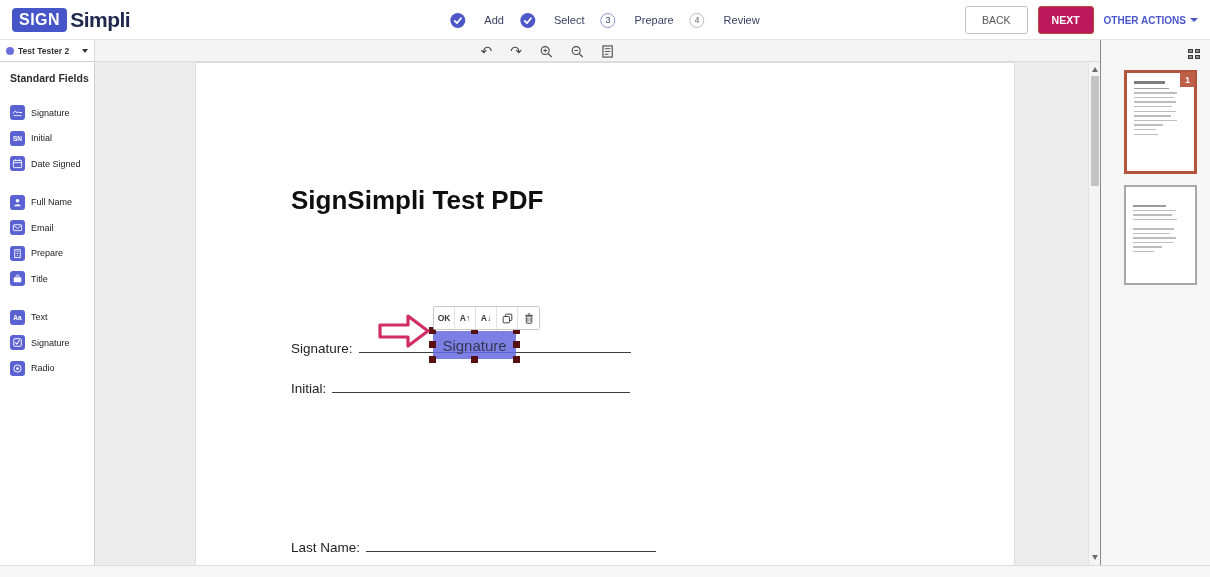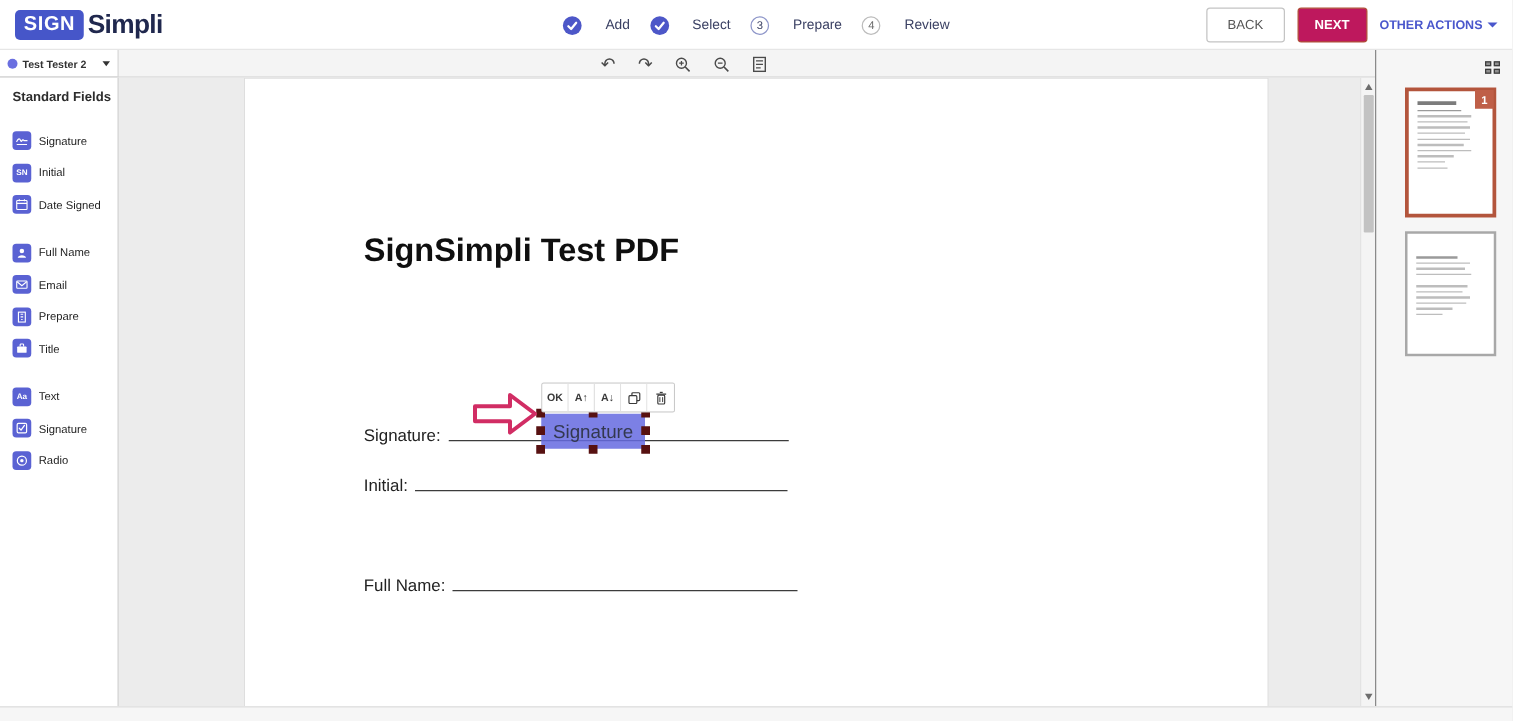--- a/index.html
+++ b/index.html
@@ -275,22 +275,22 @@
   <div class="main">
     <div class="page">
       <div class="doc-title">SignSimpli Test PDF</div>
 
       <div class="doc-row" style="top:276px">
         <span>Signature:</span><span class="doc-line" style="width:272px"></span>
       </div>
       <div class="doc-row" style="top:316px">
         <span>Initial:</span><span class="doc-line" style="width:298px"></span>
       </div>
-      <div class="doc-row" style="top:396px">
-        <span>Full Name:</span><span class="doc-line" style="width:276px"></span>
+      <div class="doc-row" style="top:475px">
+        <span>Last Name:</span><span class="doc-line" style="width:290px"></span>
       </div>
 
       <div class="field-toolbar">
         <div class="ft-btn">OK</div>
         <div class="ft-btn">A↑</div>
         <div class="ft-btn">A↓</div>
         <div class="ft-btn">
           <svg width="11" height="11" viewBox="0 0 14 14">
               <rect x="4.5" y="1.5" width="8" height="8" rx="1" fill="none" stroke="#3a3a3a" stroke-width="1.2"></rect>
               <rect x="1.5" y="4.5" width="8" height="8" rx="1" fill="#fff" stroke="#3a3a3a" stroke-width="1.2"></rect>

